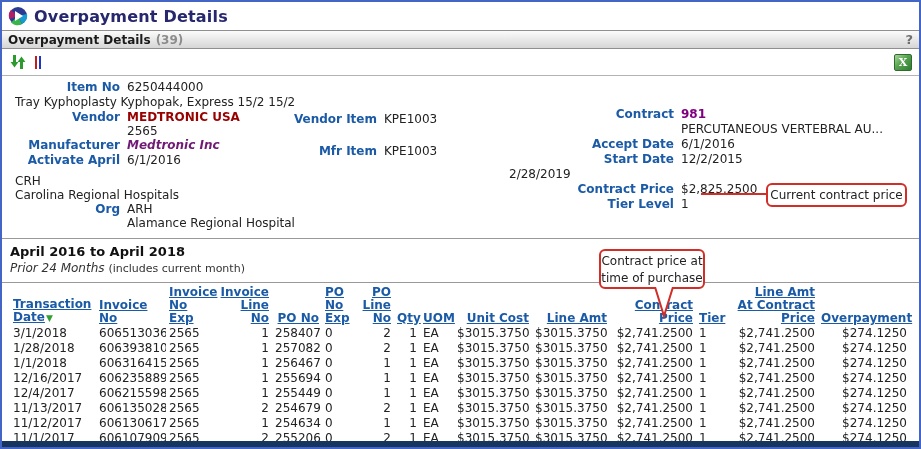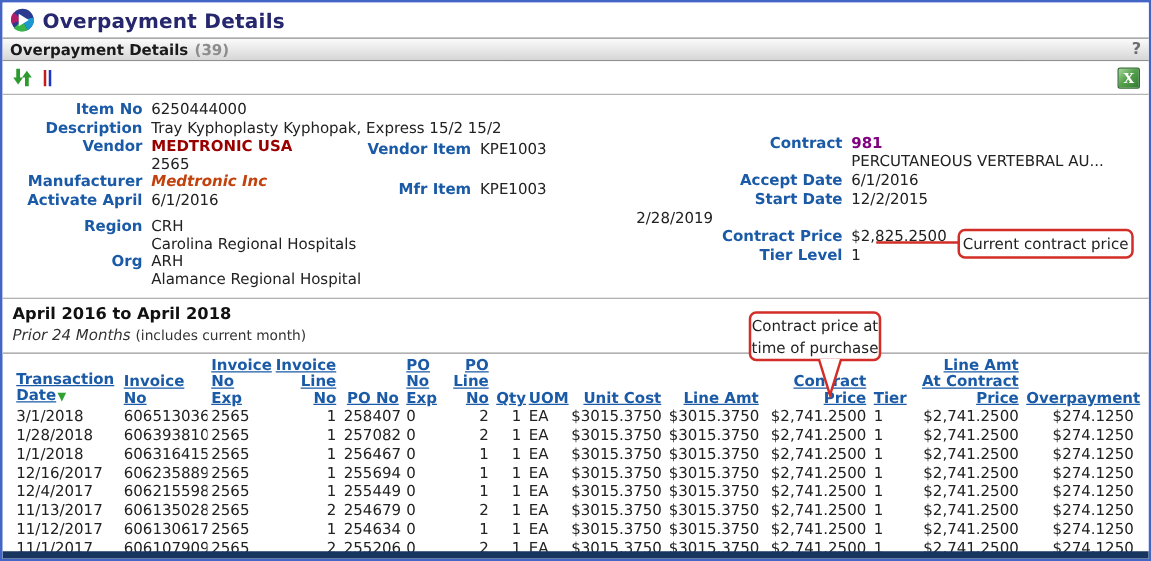--- a/index.html
+++ b/index.html
@@ -37,29 +37,29 @@
     background:linear-gradient(135deg,#a7d79a 0%,#57a24e 45%,#2f7d33 100%);
     color:#fff; font-weight:bold; font-size:11px; line-height:15px; text-align:center; cursor:pointer;
     font-family:"DejaVu Serif","Liberation Serif",serif;
   }
 
   
   .details { position:relative; height:162px; font-size:12px; color:#222; background:#fff; }
   .fld { display:flex; line-height:15px; }
   .lbl { font-weight:bold; color:#1a5aa6; text-align:right; flex:0 0 auto; }
   .val { margin-left:7px; }
-  .left-group { position:absolute; left:0; top:4px; }
+  .left-group { position:absolute; left:0; top:4px;padding-left:6px; }
   .left-group .lbl { width:112px; }
   .mid-group { position:absolute; left:290px; top:36px; }
   .mid-group .lbl { width:85px; }
   .mid-group .fld + .fld { margin-top:17px; }
   .right-group { position:absolute; left:500px; top:31px; }
   .right-group .lbl { width:172px; }
   .vendor-name { color:#990000; font-weight:bold; }
-  .mfr-name { color:#c2410c; font-weight:bold; font-style:italic; }
+  .mfr-name { color:#701a75; font-weight:bold; font-style:italic; }
   .contract-link { color:#800080; font-weight:bold; text-decoration:none; cursor:pointer; }
   .sub-line { line-height:14px; }
   .gap-top { margin-top:6px; }
 
   
   .period { border-top:1px solid #999; border-bottom:1px solid #999; padding:5px 8px 7px 8px; background:#fff; }
   .period-title { font-size:13px; font-weight:bold; color:#111; }
   .period-sub { font-size:12px; color:#333; margin-top:2px; }
   .period-sub .ital { font-style:italic; }
   .period-sub .note { font-size:11px; }
@@ -120,40 +120,38 @@
     <div class="excel-btn">X</div>
   </div>
 
   <div class="details">
     <div class="left-group">
       <div class="fld">
         <span class="lbl">Item No</span>
         <span class="val">6250444000</span>
       </div>
       <div class="fld">
-        <span class="lbl">Description</span>
         <span class="val">Tray Kyphoplasty Kyphopak, Express 15/2 15/2</span>
       </div>
       <div class="fld">
         <span class="lbl">Vendor</span>
         <span class="val">
           <span class="vendor-name sub-line" style="display:block">MEDTRONIC USA</span>
           <span class="sub-line" style="display:block">2565</span>
         </span>
       </div>
       <div class="fld">
         <span class="lbl">Manufacturer</span>
         <span class="val mfr-name">Medtronic Inc</span>
       </div>
       <div class="fld">
         <span class="lbl">Activate April</span>
         <span class="val">6/1/2016</span>
       </div>
       <div class="fld gap-top">
-        <span class="lbl">Region</span>
         <span class="val">
           <span class="sub-line" style="display:block">CRH</span>
           <span class="sub-line" style="display:block">Carolina Regional Hospitals</span>
         </span>
       </div>
       <div class="fld">
         <span class="lbl">Org</span>
         <span class="val">
           <span class="sub-line" style="display:block">ARH</span>
           <span class="sub-line" style="display:block">Alamance Regional Hospital</span>

